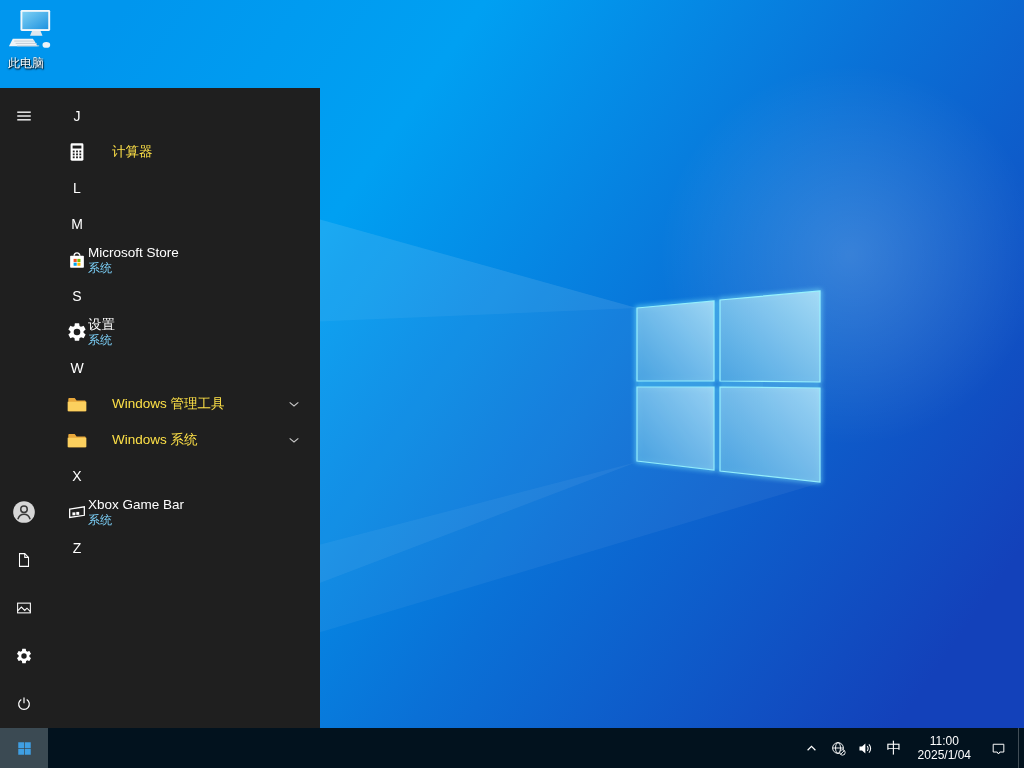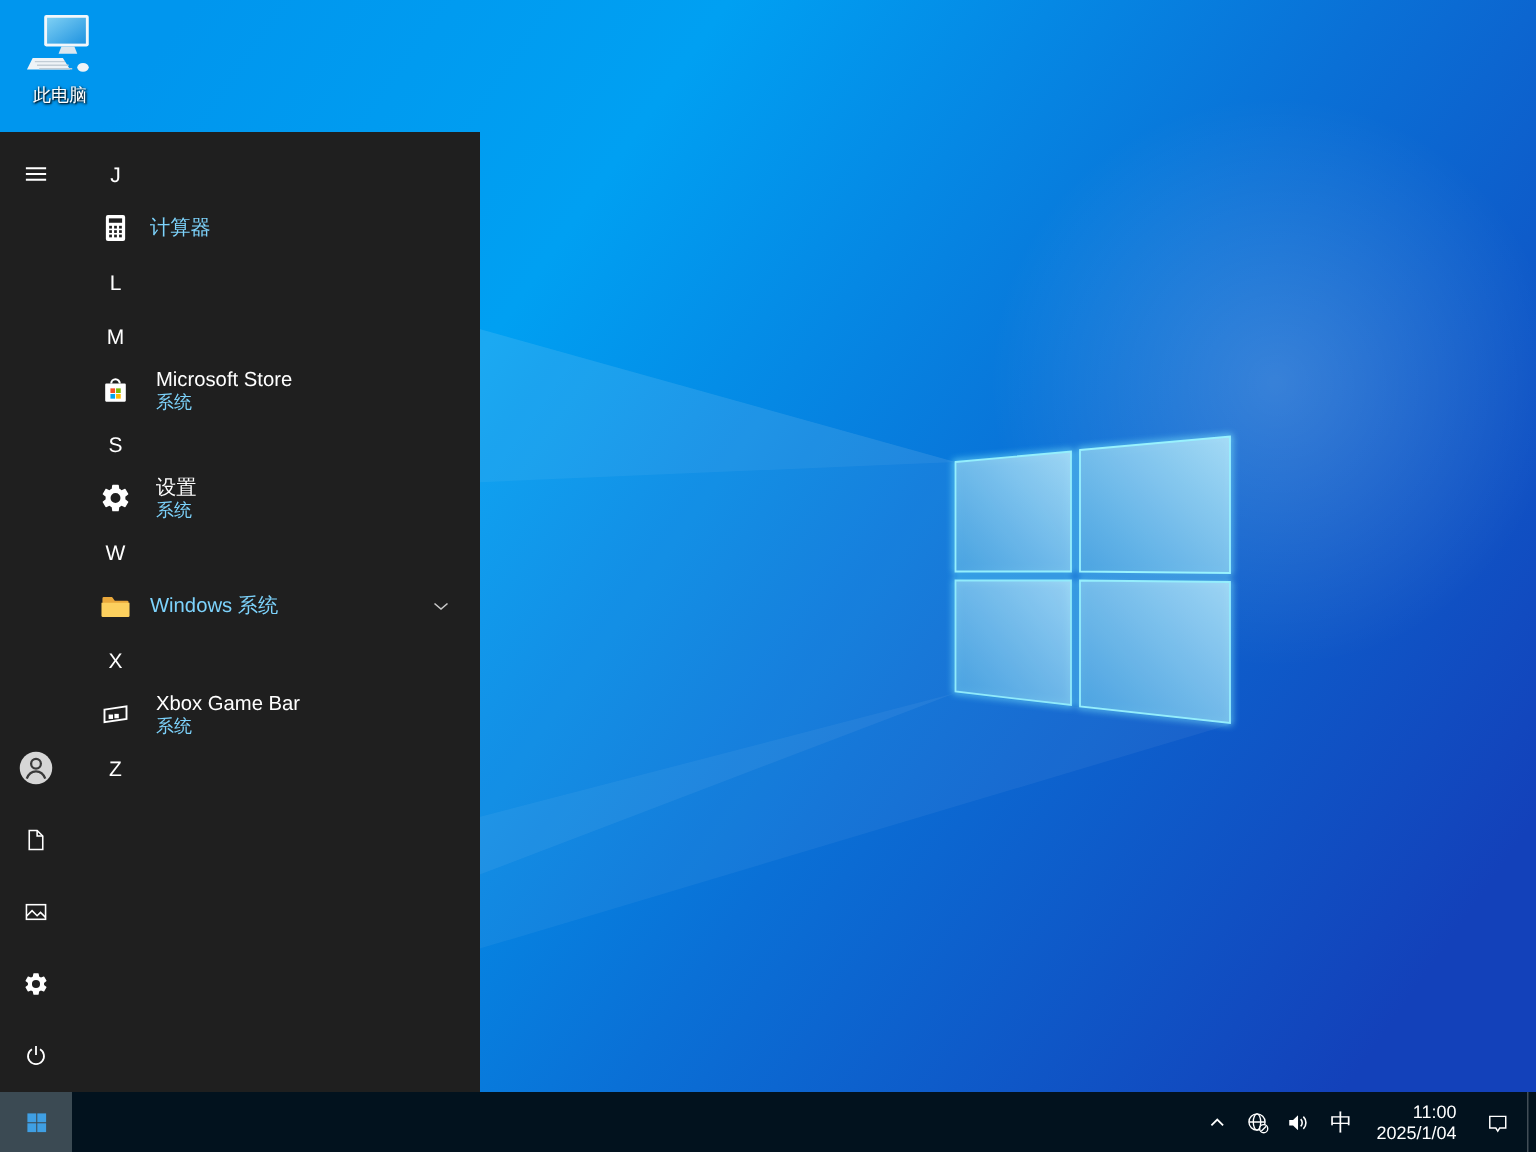--- a/index.html
+++ b/index.html
@@ -5,57 +5,57 @@
   * { margin:0; padding:0; box-sizing:border-box; }
   html,body { width:1024px; height:768px; overflow:hidden; }
   body { font-family:"Liberation Sans","DejaVu Sans",sans-serif; }
   .screen { position:relative; width:1024px; height:768px; overflow:hidden; background:#02121e; }
 
   
   .wallpaper { position:absolute; left:0; top:0; width:1024px; height:728px; }
   .wallpaper svg { display:block; width:100%; height:100%; }
 
   
-  .desktop-icon { position:absolute; left:8px; top:8px; width:64px; display:flex; flex-direction:column; align-items:center; cursor:default; }
+  .desktop-icon { position:absolute; left:8px; top:8px; width:64px; display:flex; flex-direction:column; cursor:default; }
   .di-icon { width:46px; height:46px; display:block; }
   .di-icon svg { width:100%; height:100%; }
   .di-label { margin-top:1px; font-size:12px; color:#fff; text-shadow:0 1px 2px rgba(0,0,0,.9), 1px 1px 1px rgba(0,0,0,.7); }
 
   
   .start-menu { position:absolute; left:0; top:88px; width:320px; height:640px; background:#1f1f1f; display:flex; z-index:5; }
   .rail { width:48px; height:100%; display:flex; flex-direction:column; justify-content:space-between; flex-shrink:0; }
   .rail-top { padding-top:4px; }
   .rail-btn { width:48px; height:48px; background:none; border:none; display:flex; align-items:center; justify-content:center; cursor:pointer; }
   .rail-btn .ric { width:18px; height:18px; display:inline-flex; }
   .rail-btn .ric svg { width:100%; height:100%; }
   .rail-btn .ric.big { width:26px; height:26px; }
 
   .apps { flex:1; padding-top:10px; overflow:hidden; }
   .row { height:36px; display:flex; align-items:center; cursor:pointer; }
   .row .letter { display:block; width:22px; margin-left:18px; text-align:center; color:#fff; font-size:14px; }
   .row .aicon { width:22px; height:22px; margin-left:18px; display:inline-flex; flex-shrink:0; }
   .row .aicon svg { width:100%; height:100%; }
-  .row .albl { margin-left:12px; color:#7dd3fc; font-size:13.5px; line-height:16px; white-space:nowrap; }
-  .row .stack { margin-left:16px; display:flex; flex-direction:column; }
+  .row .albl { margin-left:24px; color:#fde047; font-size:13.5px; line-height:16px; white-space:nowrap; }
+  .row .stack { margin-left:0; display:flex; flex-direction:column; }
   .row .stack .t { color:#fff; font-size:13.5px; line-height:16px; white-space:nowrap; }
   .row .stack .s { color:#7dd3fc; font-size:12px; line-height:14px; }
   .row .chev { margin-left:auto; margin-right:18px; width:16px; height:16px; display:inline-flex; }
   .row .chev svg { width:100%; height:100%; }
 
   
   .taskbar { position:absolute; left:0; top:728px; width:1024px; height:40px; background:#02121e; display:flex; align-items:stretch; z-index:10; }
   .taskbar button { background:none; border:none; cursor:pointer; color:#fff; }
   .start-button { width:48px; height:40px; display:flex; align-items:center; justify-content:center; background:#3b4a53 !important; }
   .start-button .tic { width:17px; height:17px; display:inline-flex; }
   .tray { margin-left:auto; display:flex; align-items:stretch; height:40px; }
   .tray-btn { display:flex; align-items:center; justify-content:center; height:40px; padding:0 5px; }
   .tic { width:17px; height:17px; display:inline-flex; }
   .tic svg { width:100%; height:100%; }
   .ime { font-size:15px; color:#fff; padding:0 8px; }
-  .clock { display:flex; flex-direction:column; align-items:flex-end; justify-content:center; padding:0 8px; min-width:66px; }
+  .clock { display:flex; flex-direction:column; align-items:center; justify-content:center; padding:0 8px; min-width:66px; }
   .clock span { display:block; color:#fff; font-size:12px; line-height:14px; text-align:center; }
   .action { padding:0 11px; }
   .show-desktop { width:6px; height:40px; border-left:1px solid rgba(255,255,255,.25); cursor:pointer; }
 </style>
 </head>
 <body>
 
 <div class="screen">
 
   <div class="wallpaper">
@@ -242,20 +242,34 @@
         <div class="row letter">
           <span class="letter">W</span>
         </div>
         <div class="row folder">
           <span class="aicon">
             <svg viewBox="0 0 24 24">
               <path d="M2.5 5.5 h7 l2 2.6 h9 a1 1 0 0 1 1 1 V19 a1 1 0 0 1 -1 1 h-17 a1 1 0 0 1 -1 -1 V6.5 a1 1 0 0 1 1 -1 z" fill="#e9a83b"></path>
               <path d="M1.8 9.6 h20.4 V19 a1 1 0 0 1 -1 1 H2.8 a1 1 0 0 1 -1 -1 z" fill="#fcd05e"></path>
             </svg>
           </span>
+          <span class="albl">Windows 管理工具</span>
+          <span class="chev">
+            <svg viewBox="0 0 24 24" fill="none" stroke="#c8c8c8" stroke-width="1.6">
+              <path d="M5.5 9.5 l6.5 5.5 6.5 -5.5"></path>
+            </svg>
+          </span>
+        </div>
+        <div class="row folder">
+          <span class="aicon">
+            <svg viewBox="0 0 24 24">
+              <path d="M2.5 5.5 h7 l2 2.6 h9 a1 1 0 0 1 1 1 V19 a1 1 0 0 1 -1 1 h-17 a1 1 0 0 1 -1 -1 V6.5 a1 1 0 0 1 1 -1 z" fill="#e9a83b"></path>
+              <path d="M1.8 9.6 h20.4 V19 a1 1 0 0 1 -1 1 H2.8 a1 1 0 0 1 -1 -1 z" fill="#fcd05e"></path>
+            </svg>
+          </span>
           <span class="albl">Windows 系统</span>
           <span class="chev">
             <svg viewBox="0 0 24 24" fill="none" stroke="#c8c8c8" stroke-width="1.6">
               <path d="M5.5 9.5 l6.5 5.5 6.5 -5.5"></path>
             </svg>
           </span>
         </div>
         <div class="row letter">
           <span class="letter">X</span>
         </div>

